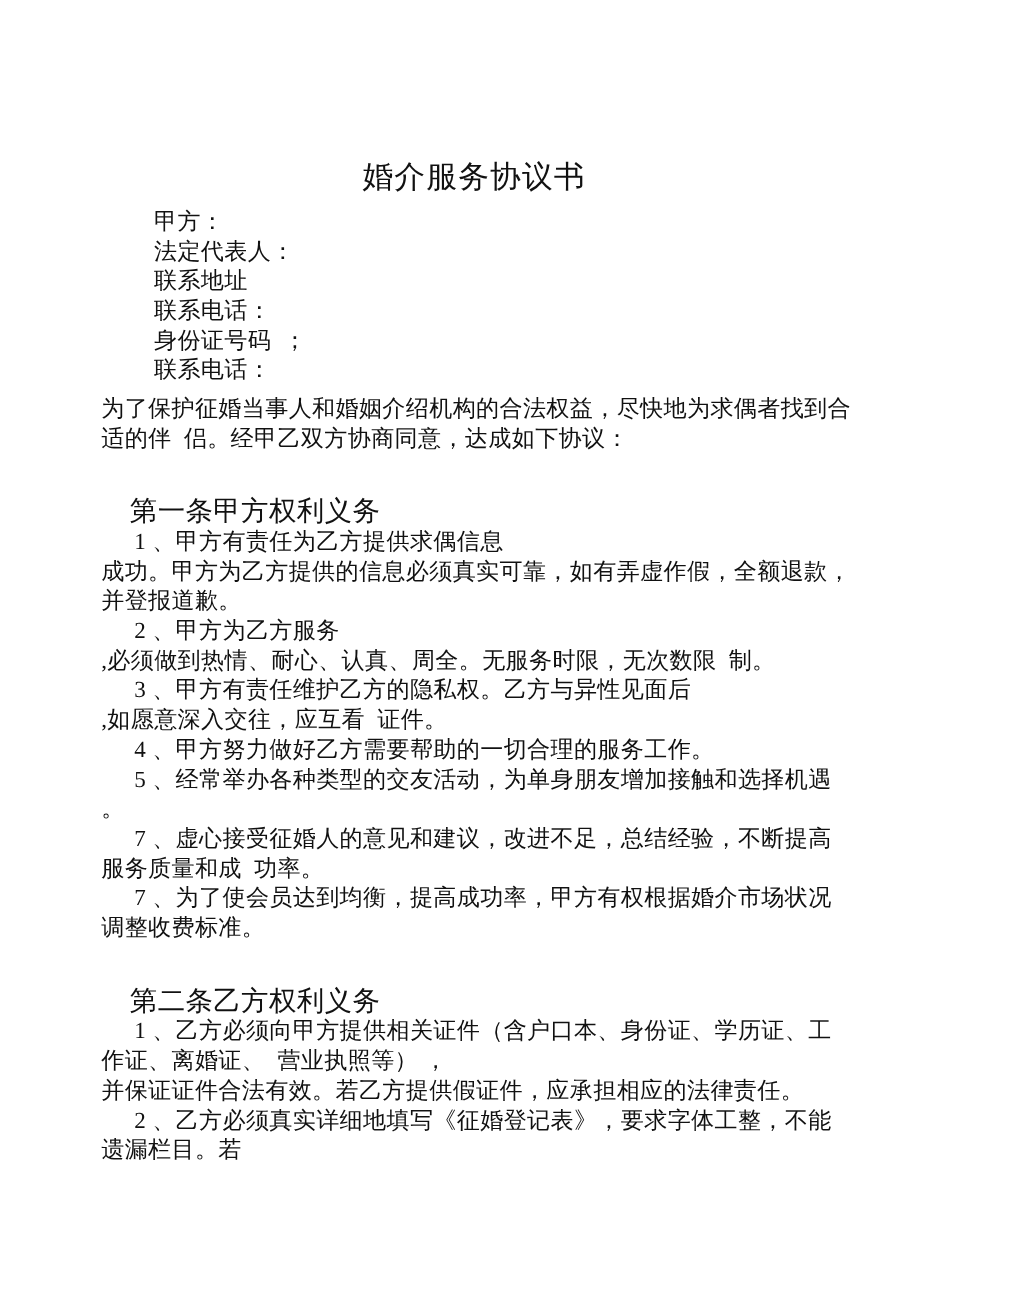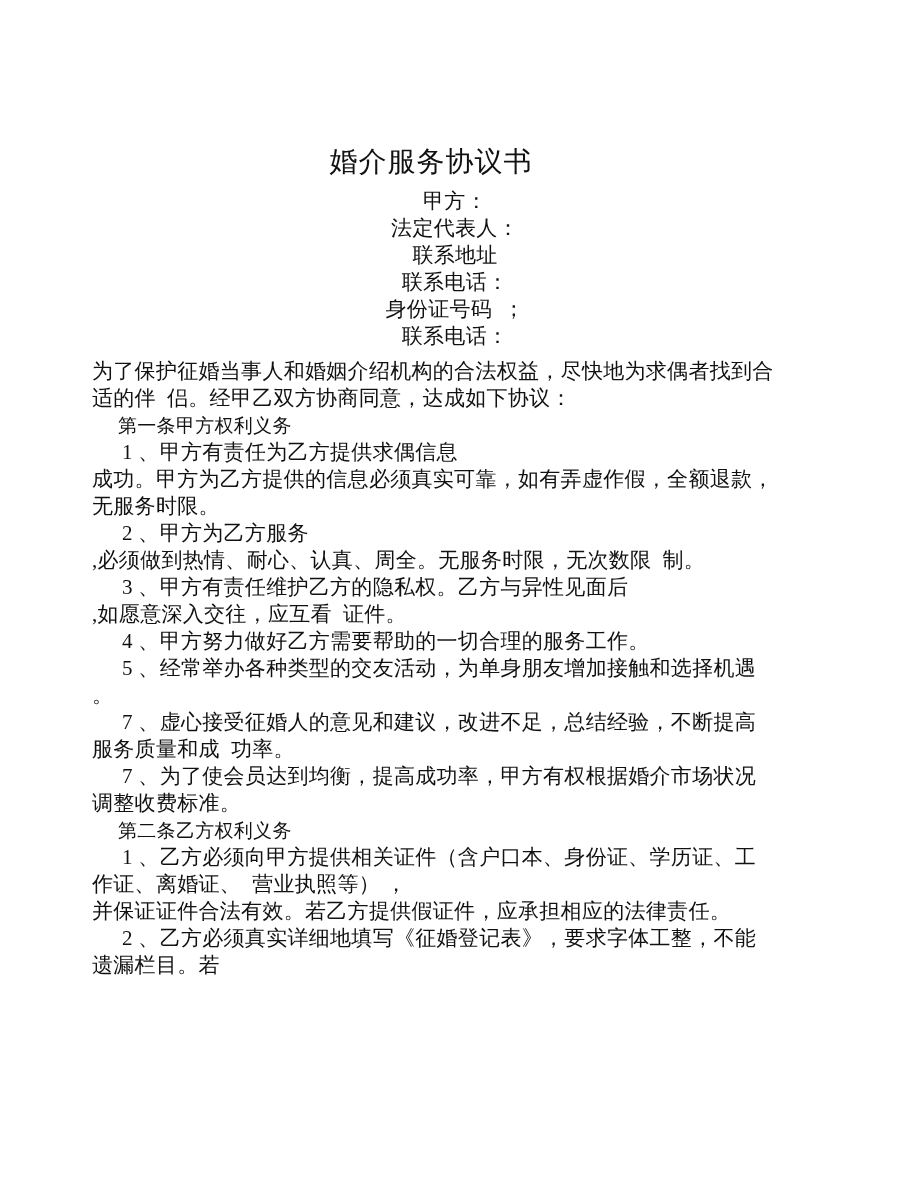--- a/index.html
+++ b/index.html
@@ -20,32 +20,32 @@
     width: 678px;
   }
   .doc-title {
     padding-top: 144px;
     font-size: 28px;
     line-height: 36px;
     text-align: center;
     font-weight: normal;
     letter-spacing: 1px;
   }
-  .fields { margin-top: 8px; text-align: center; }
+  .fields { margin-top: 8px; }
   .body-text { margin-top: 8px; }
   .line {
     font-size: 21px;
     line-height: 27px;
     white-space: pre;
     letter-spacing: 0.3px;
   }
   .line.field { padding-left: 48px; }
   .line.item { padding-left: 30px; }
   .line.flush { padding-left: 0; }
-  .line.heading { padding-left: 26px; font-size: 19px; }
+  .line.heading { padding-left: 26px; font-size: 25px; margin-top: 40px; }
 </style>
 </head>
 <body>
 
 <div class="page">
   <div class="content">
 
     <div class="doc-title">婚介服务协议书</div>
 
     <div class="fields">
@@ -56,21 +56,21 @@
       <div class="line field">身份证号码  ；</div>
       <div class="line field">联系电话：</div>
     </div>
 
     <div class="body-text">
       <div class="line flush">为了保护征婚当事人和婚姻介绍机构的合法权益，尽快地为求偶者找到合</div>
       <div class="line flush">适的伴  侣。经甲乙双方协商同意，达成如下协议：</div>
       <div class="line heading">第一条甲方权利义务</div>
       <div class="line item">1 、甲方有责任为乙方提供求偶信息</div>
       <div class="line flush">成功。甲方为乙方提供的信息必须真实可靠，如有弄虚作假，全额退款，</div>
-      <div class="line flush">无服务时限。</div>
+      <div class="line flush">并登报道歉。</div>
       <div class="line item">2 、甲方为乙方服务</div>
       <div class="line flush">,必须做到热情、耐心、认真、周全。无服务时限，无次数限  制。</div>
       <div class="line item">3 、甲方有责任维护乙方的隐私权。乙方与异性见面后</div>
       <div class="line flush">,如愿意深入交往，应互看  证件。</div>
       <div class="line item">4 、甲方努力做好乙方需要帮助的一切合理的服务工作。</div>
       <div class="line item">5 、经常举办各种类型的交友活动，为单身朋友增加接触和选择机遇</div>
       <div class="line flush">。</div>
       <div class="line item">7 、虚心接受征婚人的意见和建议，改进不足，总结经验，不断提高</div>
       <div class="line flush">服务质量和成  功率。</div>
       <div class="line item">7 、为了使会员达到均衡，提高成功率，甲方有权根据婚介市场状况</div>

